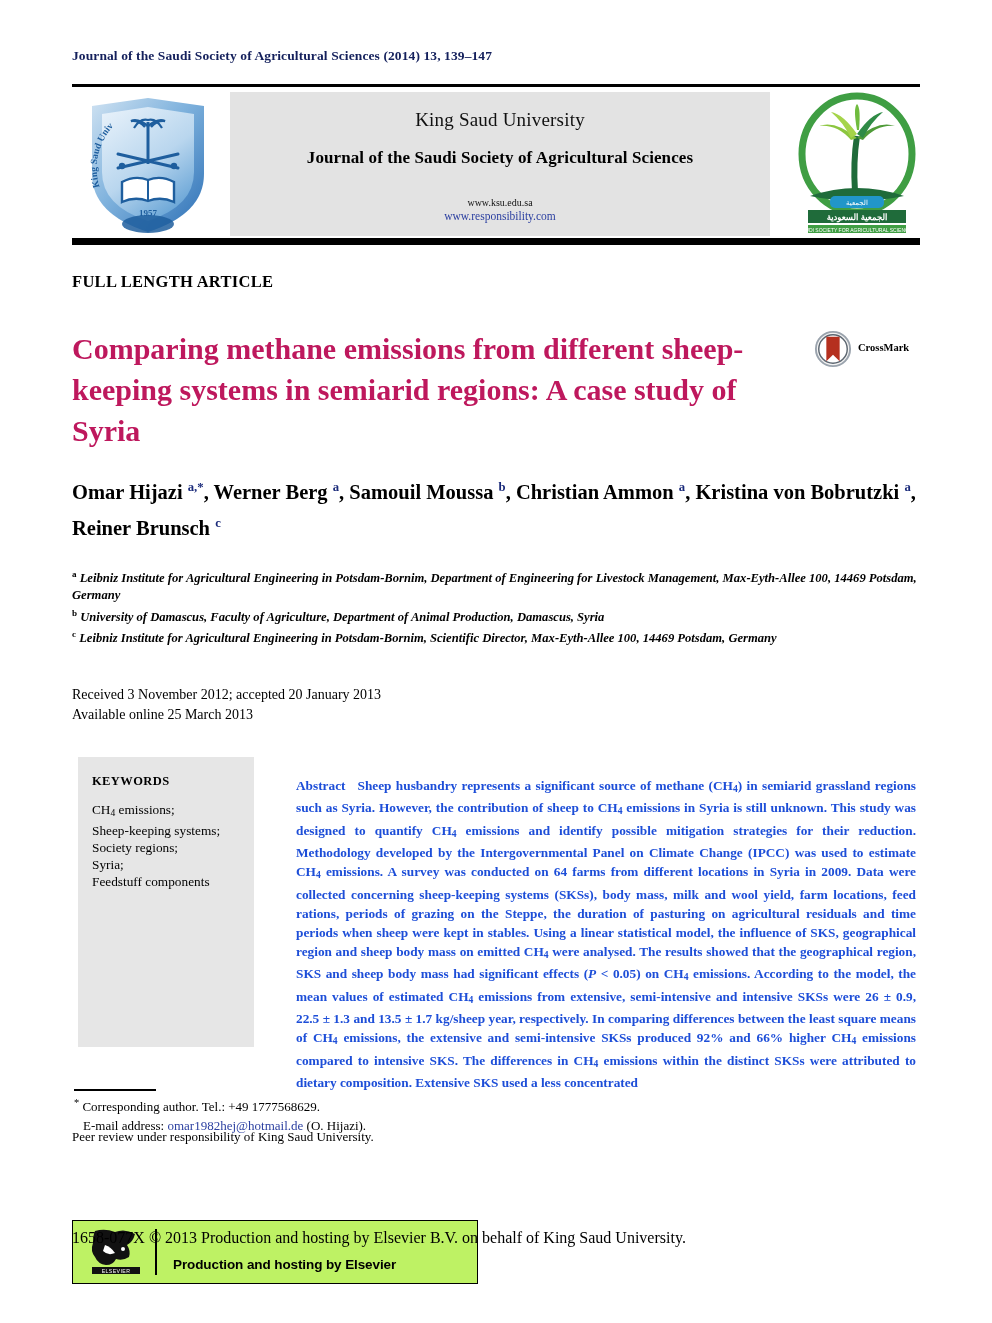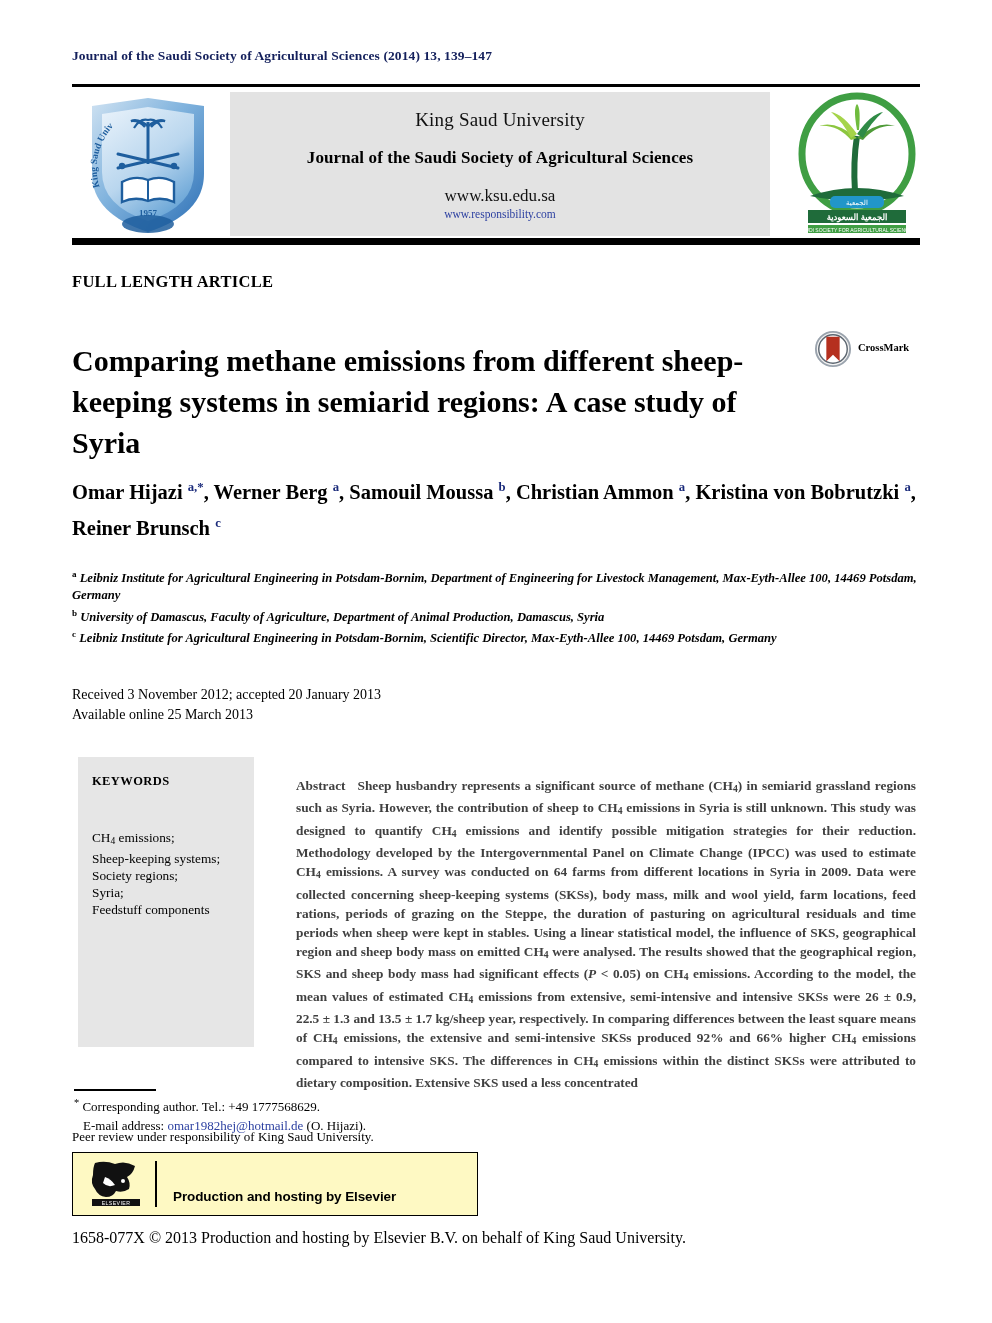--- a/index.html
+++ b/index.html
@@ -84,22 +84,22 @@
   }
   .banner .b-journal {
     margin-top: 17px;
     font-size: 17px;
     font-weight: bold;
     font-family: "Liberation Serif", serif;
     color: #000;
     letter-spacing: 0.1px;
   }
   .banner .b-url1 {
-    margin-top: 18px;
-    font-size: 17px;
+    margin-top: 29px;
+    font-size: 10px;
     color: #111;
   }
   .banner .b-url2 {
     margin-top: 2px;
     font-size: 11.5px;
     color: #2b3fa0;
   }
   .ssas-logo {
     position: absolute;
     left: 722px;
@@ -116,27 +116,27 @@
     font-size: 16.5px;
     font-weight: bold;
     font-family: "Liberation Serif", serif;
     letter-spacing: 0.3px;
   }
 
   
   .title {
     position: absolute;
     left: 72px;
-    top: 320px;
+    top: 308px;
     width: 720px;
     font-size: 30px;
     font-weight: bold;
     line-height: 41px;
     font-family: "Liberation Serif", serif;
-    color: #000000;
+    color: #be185d;
   }
   .crossmark {
     position: absolute;
     left: 814px;
     top: 330px;
     width: 108px;
     height: 42px;
   }
   .crossmark .cm-text {
     position: absolute;
@@ -211,37 +211,36 @@
     letter-spacing: 0.4px;
     font-family: "Liberation Serif", serif;
   }
   .kw-list {
     position: absolute;
     left: 92px;
     top: 801px;
     font-size: 13.3px;
     line-height: 17.2px;
     font-family: "Liberation Serif", serif;
-    margin-top: 28px;
   }
   .kw-list div { white-space: nowrap; }
   sub { font-size: 0.72em; vertical-align: -0.24em; }
 
   
   .abstract {
     position: absolute;
     left: 296px;
     top: 776px;
     width: 620px;
     font-size: 13.3px;
     line-height: 19.1px;
     text-align: justify;
     font-family: "Liberation Serif", serif;
     font-weight: bold;
-    color: #404040;
+    color: #1d4ed8;
   }
   .abstract .ab-label {
     font-weight: bold;
     margin-right: 12px;
   }
 
   
   .fn-rule {
     position: absolute;
     left: 74px;
@@ -270,25 +269,25 @@
     left: 72px;
     top: 1129px;
     font-size: 13px;
     font-family: "Liberation Serif", serif;
   }
 
   
   .els-box {
     position: absolute;
     left: 72px;
-    top: 1152px;
+    top: 1220px;
     width: 404px;
     height: 62px;
     border: 1.5px solid #000;
-    background: #fef9c3;
+    background: #bef264;
     text-align: right;
   }
   .els-logo {
     position: absolute;
     left: 16px;
     top: 6px;
     width: 54px;
     height: 50px;
   }
   .els-divider {

